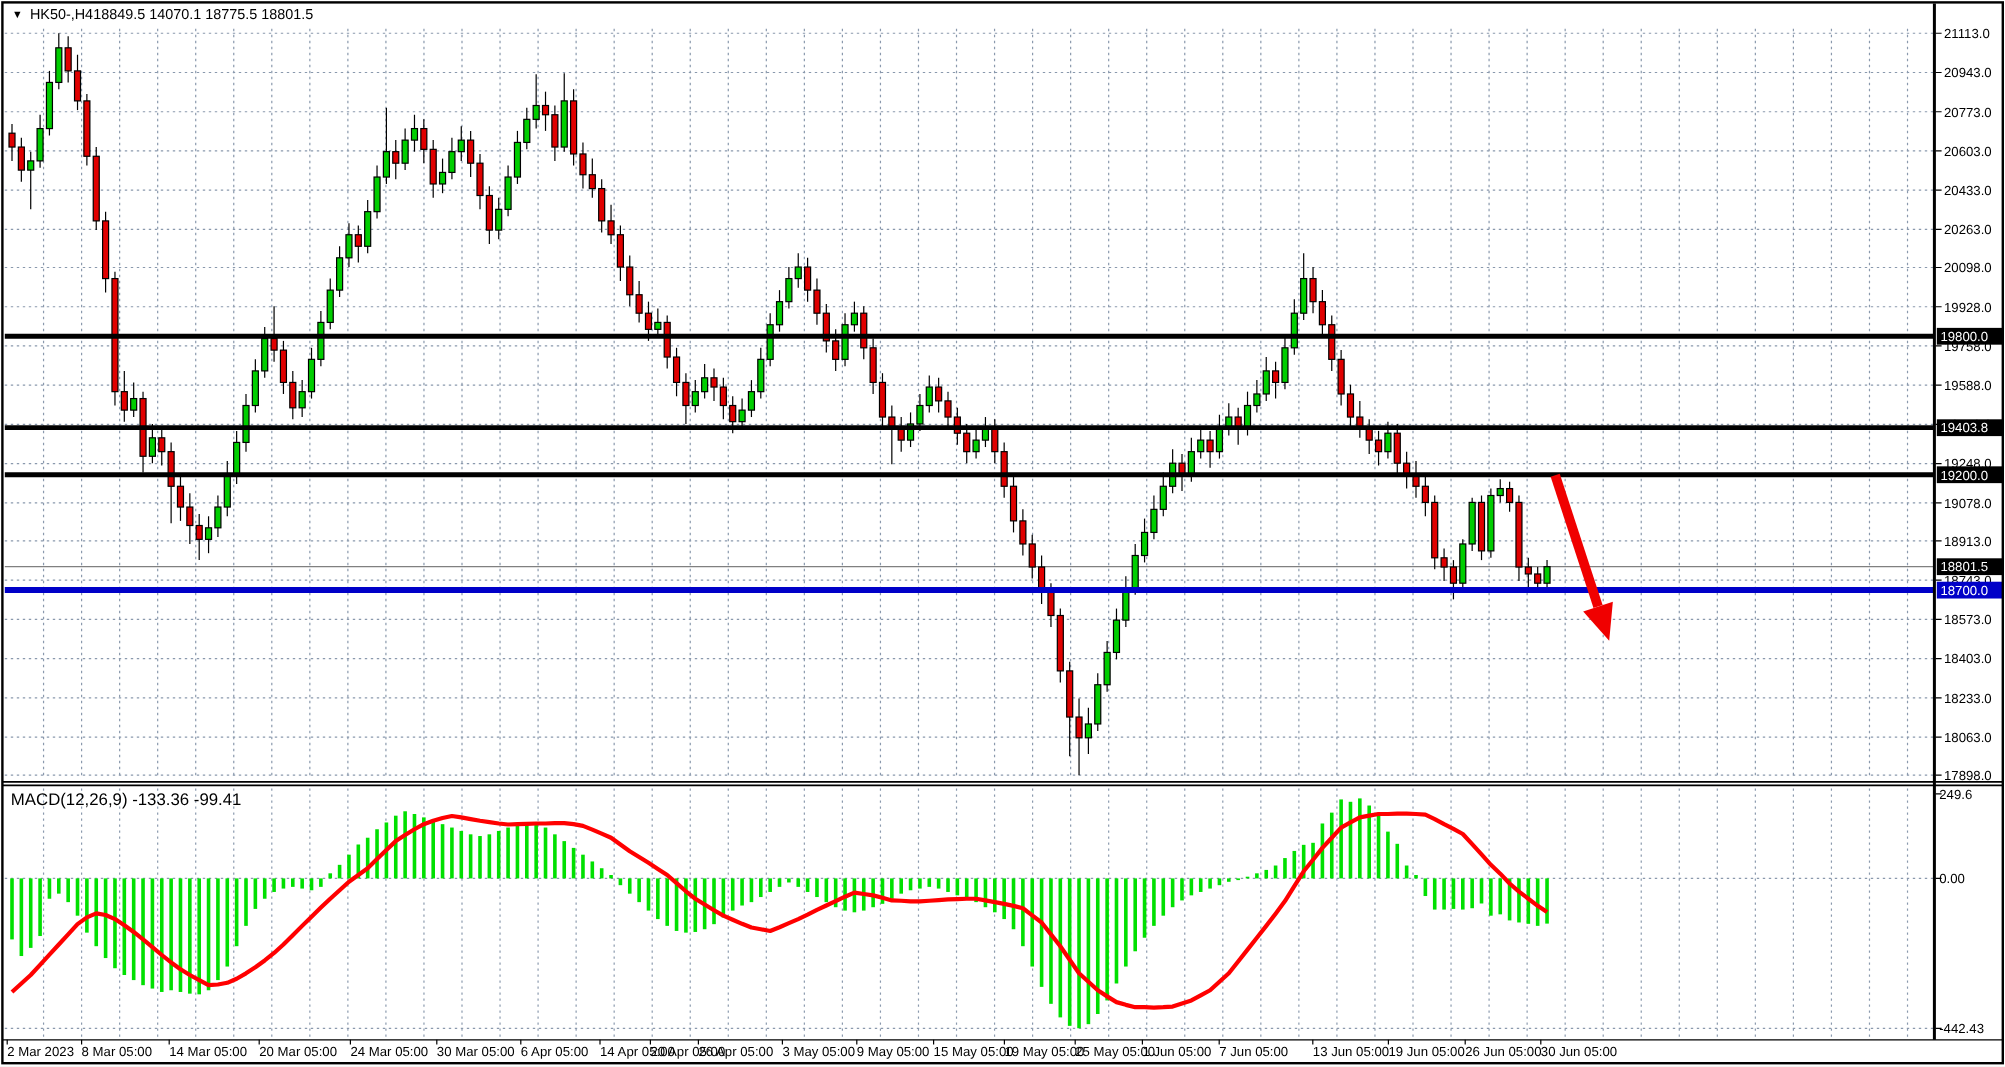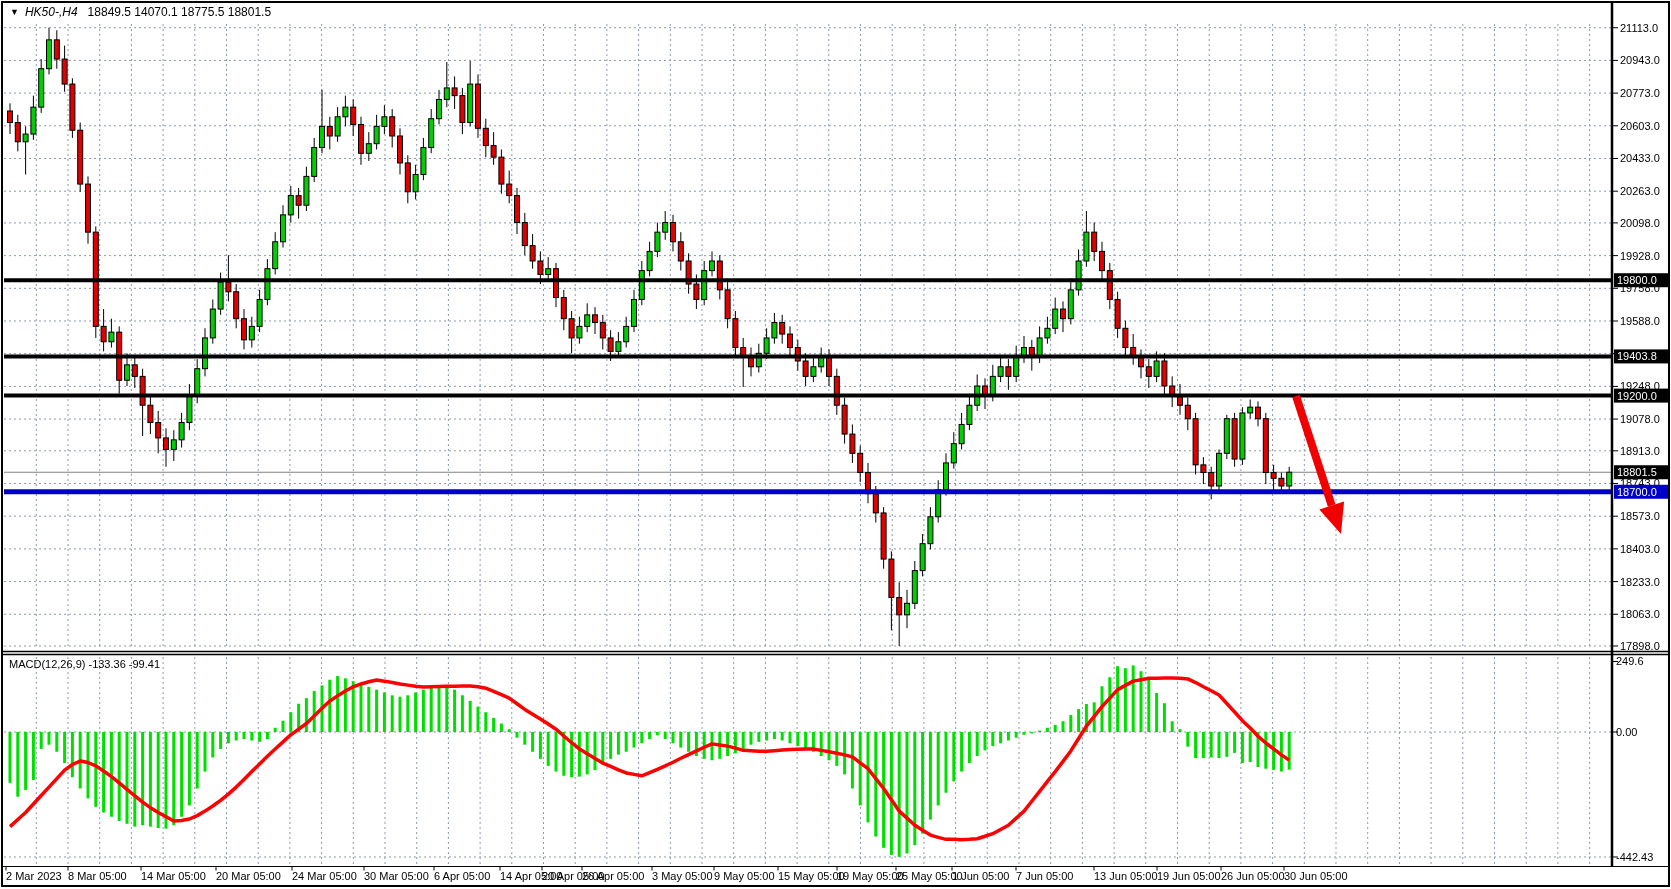--- a/index.html
+++ b/index.html
@@ -1,22 +1,22 @@
 <!DOCTYPE html>
 <html><head>
 <meta charset="utf-8">
 <style>
   html,body{margin:0;padding:0;background:#d4d0c8;}
   .window{position:relative;width:1671px;height:889px;background:#ffffff;
           font-family:"Liberation Sans",sans-serif;overflow:hidden;}
   svg{position:absolute;left:0;top:0;}
   .title{position:absolute;left:10px;top:5px;font-size:12px;color:#000;white-space:pre;z-index:5;}
   .title .tri{font-size:9px;margin-right:6px;vertical-align:1px;}
-  .title .sym{margin-right:10px;font-style:italic;}
-  .macd-label{position:absolute;left:9px;top:658px;font-size:11px;color:#000;z-index:5;}
+  .title .sym{}
+  .macd-label{position:absolute;left:9px;top:658px;font-size:14px;color:#000;z-index:5;}
   text{font-family:"Liberation Sans",sans-serif;}
 </style>
 </head>
 <body>
 
 <div class="window">
   <svg id="svg" width="1671" height="889">
       <rect x="0" y="0" width="1671" height="889" fill="#FFFFFF"></rect>
       <g stroke="#8A99AD" stroke-width="1" stroke-dasharray="2 3">
         <line x1="36.3" y1="24" x2="36.3" y2="649"></line>

